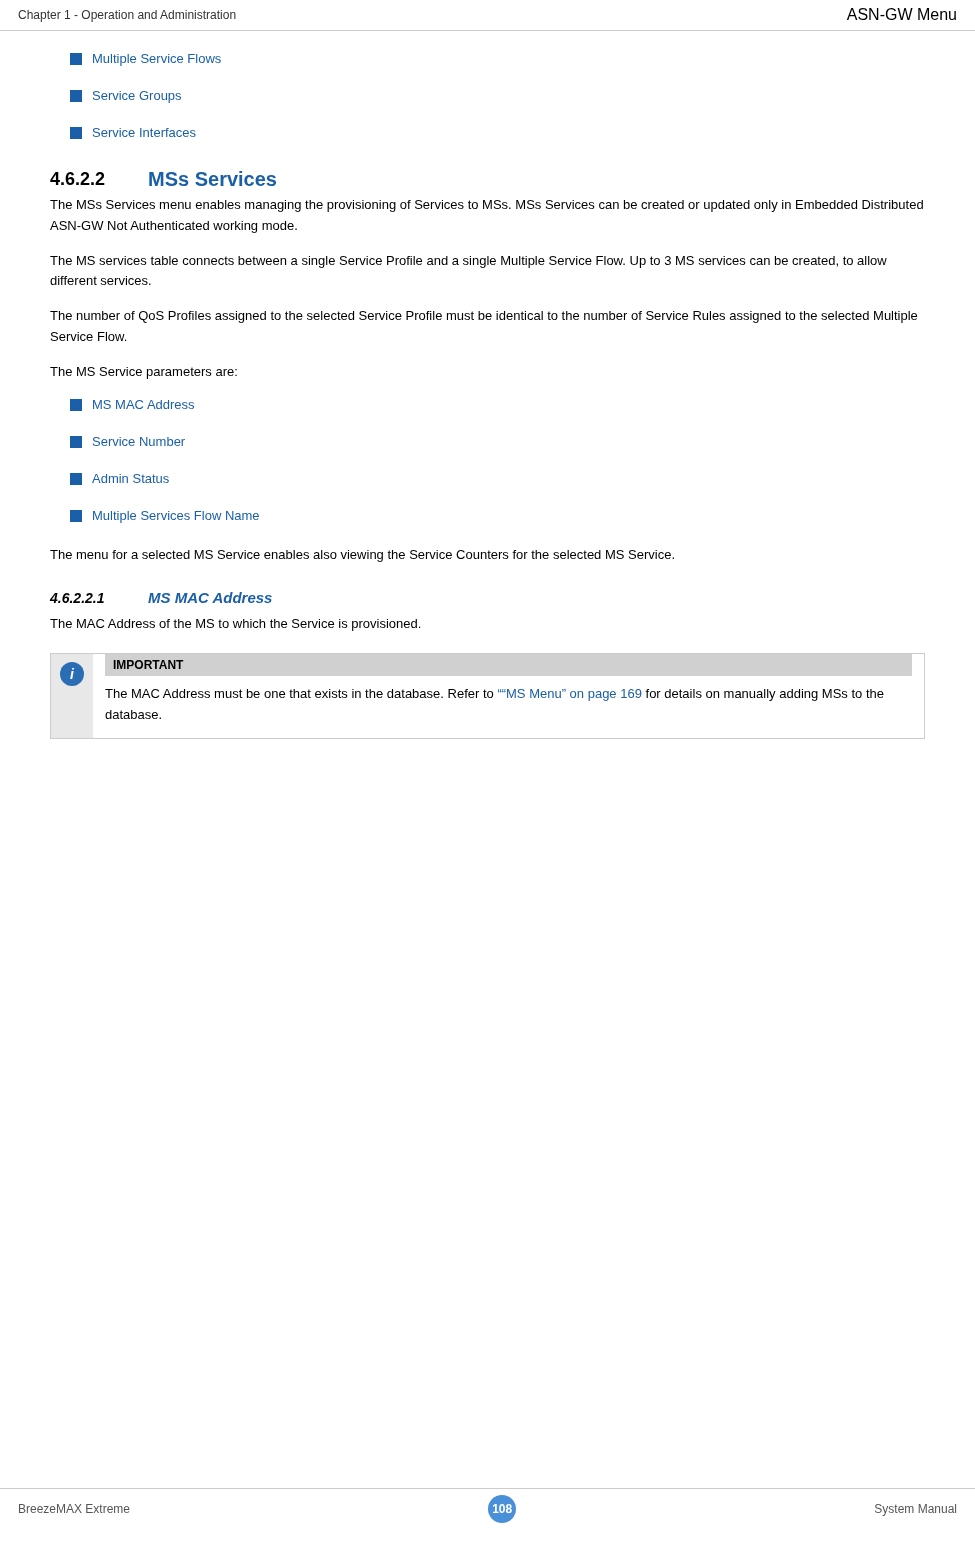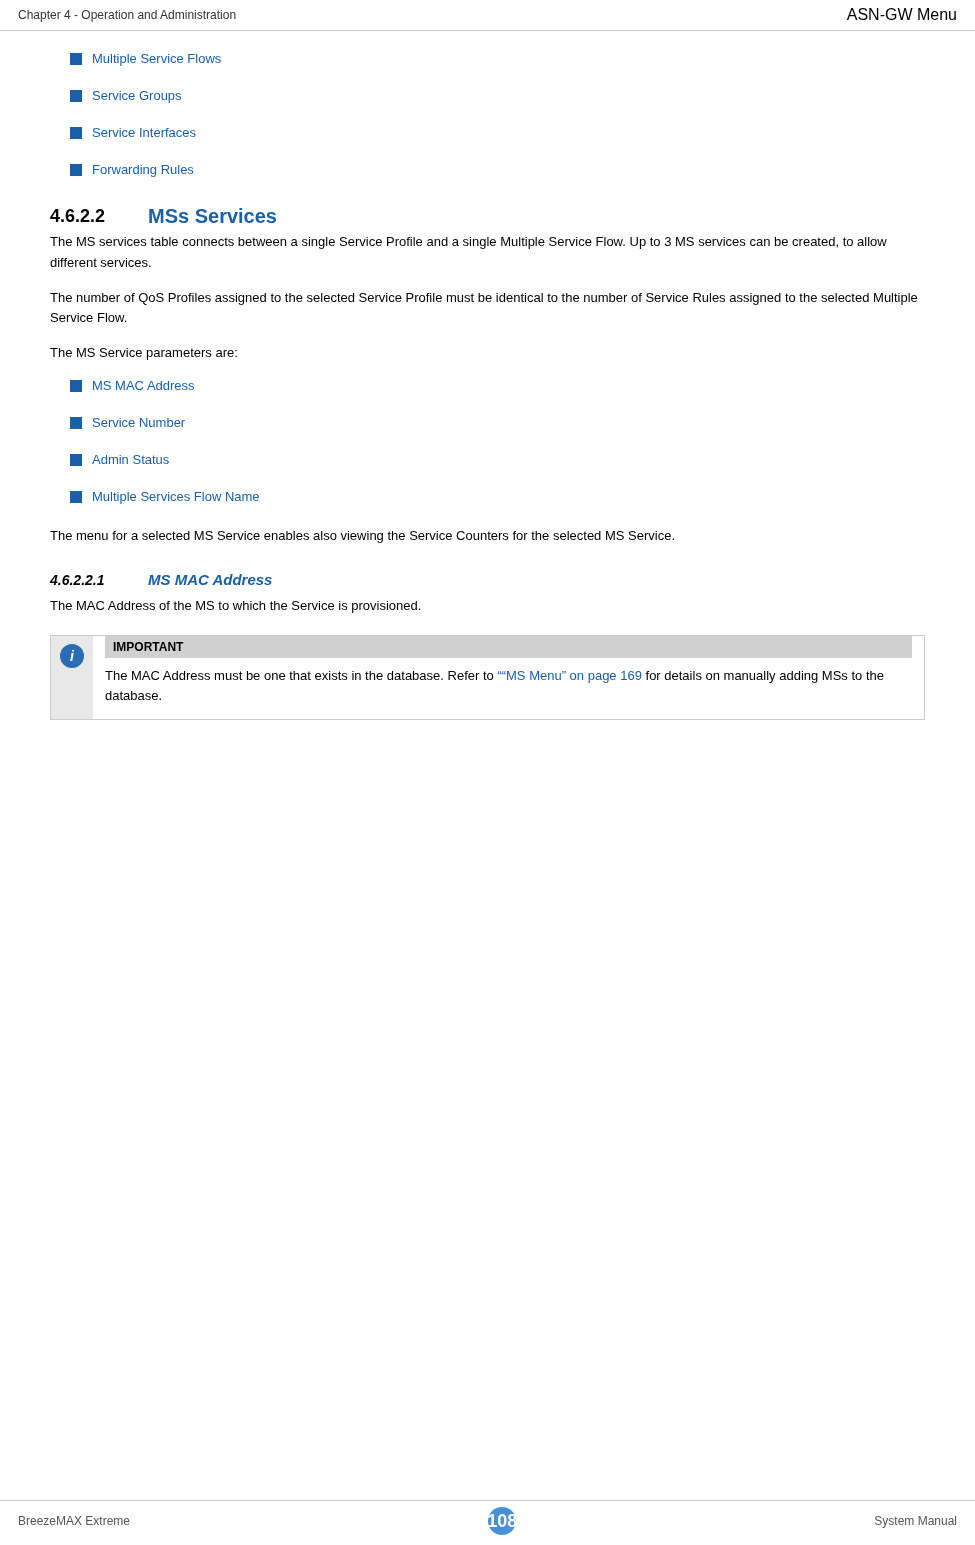--- a/index.html
+++ b/index.html
@@ -31,40 +31,40 @@
       color: #000000;
     }
 
     .page-footer {
       display: flex;
       justify-content: space-between;
       align-items: center;
       padding: 6px 18px;
       border-top: 1px solid #ccc;
       position: fixed;
-      bottom: 4px;
+      bottom: 16px;
       width: 975px;
       background: #fff;
     }
 
     .footer-left {
       font-size: 12px;
       color: #555;
     }
 
     .footer-center {
       background: #4a90d9;
       color: #fff;
       border-radius: 50%;
       width: 28px;
       height: 28px;
       display: flex;
       align-items: center;
       justify-content: center;
-      font-size: 18px;
+      font-size: 12px;
       font-weight: bold;
     }
 
     .footer-right {
       font-size: 12px;
       color: #555;
     }
 
     .content {
       padding: 20px 50px 60px 50px;
@@ -197,50 +197,47 @@
     }
 
     .important-text a, .link-text {
       color: #1a5fa8;
     }
   </style>
 </head>
 <body>
 
 <div class="page-header">
-  <span class="page-header-left">Chapter 4 - Operation and Administration</span>
+  <span class="page-header-left">Chapter 1 - Operation and Administration</span>
   <span class="page-header-right">ASN-GW Menu</span>
 </div>
 
 <div class="content">
 
   <div>
     <div class="bullet-item">
       <div class="bullet-square"></div>
       <a class="bullet-link">Multiple Service Flows</a>
     </div>
     <div class="bullet-item">
       <div class="bullet-square"></div>
       <a class="bullet-link">Service Groups</a>
     </div>
     <div class="bullet-item">
       <div class="bullet-square"></div>
       <a class="bullet-link">Service Interfaces</a>
-    </div>
-    <div class="bullet-item">
-      <div class="bullet-square"></div>
-      <a class="bullet-link">Forwarding Rules</a>
     </div>
   </div>
 
   <div class="section-heading-container">
     <span class="section-number">4.6.2.2</span>
     <span class="section-title">MSs Services</span>
   </div>
 
+  <p class="body-text">The MSs Services menu enables managing the provisioning of Services to MSs. MSs Services can be created or updated only in Embedded Distributed ASN-GW Not Authenticated working mode.</p>
   <p class="body-text">The MS services table connects between a single Service Profile and a single Multiple Service Flow. Up to 3 MS services can be created, to allow different services.</p>
   <p class="body-text">The number of QoS Profiles assigned to the selected Service Profile must be identical to the number of Service Rules assigned to the selected Multiple Service Flow.</p>
   <p class="body-text">The MS Service parameters are:</p>
 
   <div>
     <div class="bullet-item">
       <div class="bullet-square"></div>
       <a class="bullet-link">MS MAC Address</a>
     </div>
     <div class="bullet-item">

